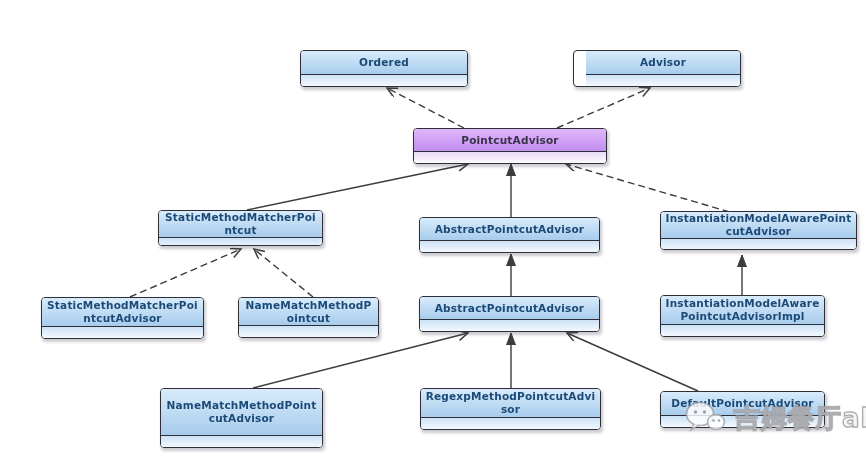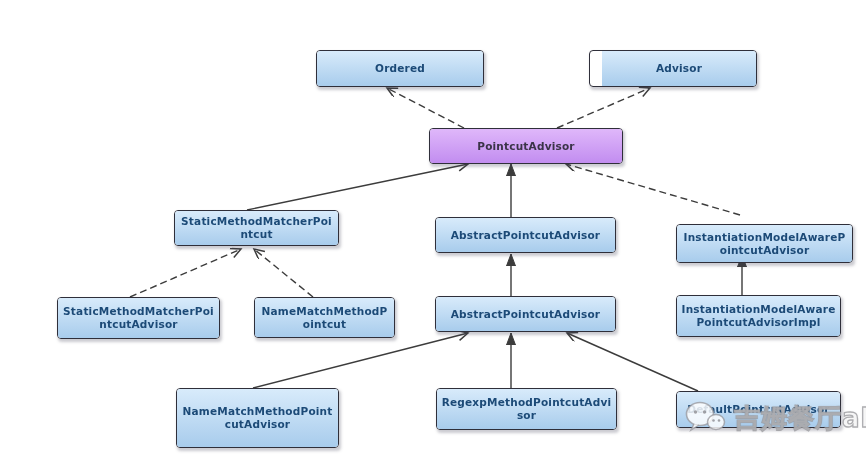--- a/index.html
+++ b/index.html
@@ -1,21 +1,21 @@
 <!DOCTYPE html>
 <html style="--border: #2f2f3a; --blue-top: #d8ebfb; --blue-bottom: #a8ccec; --blue-text: #1c4a77; --purple-top: #dfb7fa; --purple-bottom: #c28df0; --purple-text: #3a3347;"><head>
 <meta charset="utf-8">
 <style>
   html,body{margin:0;padding:0;background:#ffffff;}
   #stage{position:relative;width:866px;height:458px;background:#fff;overflow:hidden;
          font-family:"DejaVu Sans","Liberation Sans",sans-serif;}
   #edge-layer{position:absolute;left:0;top:0;width:866px;height:458px;}
-  .uml-box{position:absolute;display:flex;box-sizing:border-box;
+  .uml-box{position:absolute;display:flex;flex-direction:column;box-sizing:border-box;
            border:1.5px solid var(--border);border-radius:4px;overflow:hidden;
-           box-shadow:1.5px 2.5px 3px rgba(70,70,90,0.28);margin-left:16px;}
+           box-shadow:1.5px 2.5px 3px rgba(70,70,90,0.28);}
   .uml-title{flex:1;display:flex;align-items:center;justify-content:center;text-align:center;
              font-weight:bold;font-size:10.5px;line-height:13px;letter-spacing:0.2px;
              word-break:break-all;padding:0 4px;}
   .uml-body{flex:none;height:11px;border-top:1.4px solid var(--border);}
   .blue  .uml-title{background:linear-gradient(var(--blue-top),var(--blue-bottom));color:var(--blue-text);}
   .blue  .uml-body {background:linear-gradient(#cde2f5,#f3f9fe);}
   .purple .uml-title{background:linear-gradient(var(--purple-top),var(--purple-bottom));color:var(--purple-text);}
   .purple .uml-body {background:linear-gradient(#e8dbf6,#fcfaff);}
   .watermark{position:absolute;left:684px;top:399px;display:flex;align-items:center;gap:6px;
              pointer-events:none;}
@@ -65,21 +65,21 @@
         <div class="uml-body"></div>
       </div>
       <div class="uml-box blue" style="left: 158px; top: 210px; width: 165px; height: 36px;">
         <div class="uml-title">StaticMethodMatcherPointcut</div>
         <div class="uml-body"></div>
       </div>
       <div class="uml-box blue" style="left: 419px; top: 217px; width: 181px; height: 36px;">
         <div class="uml-title">AbstractPointcutAdvisor</div>
         <div class="uml-body"></div>
       </div>
-      <div class="uml-box blue" style="left: 660px; top: 224px; width: 177px; height: 39px;">
+      <div class="uml-box blue" style="left: 660px; top: 211px; width: 197px; height: 39px;">
         <div class="uml-title">InstantiationModelAwarePointcutAdvisor</div>
         <div class="uml-body"></div>
       </div>
       <div class="uml-box blue" style="left: 41px; top: 297px; width: 163px; height: 42px;">
         <div class="uml-title">StaticMethodMatcherPointcutAdvisor</div>
         <div class="uml-body"></div>
       </div>
       <div class="uml-box blue" style="left: 238px; top: 297px; width: 141px; height: 41px;">
         <div class="uml-title">NameMatchMethodPointcut</div>
         <div class="uml-body"></div>

